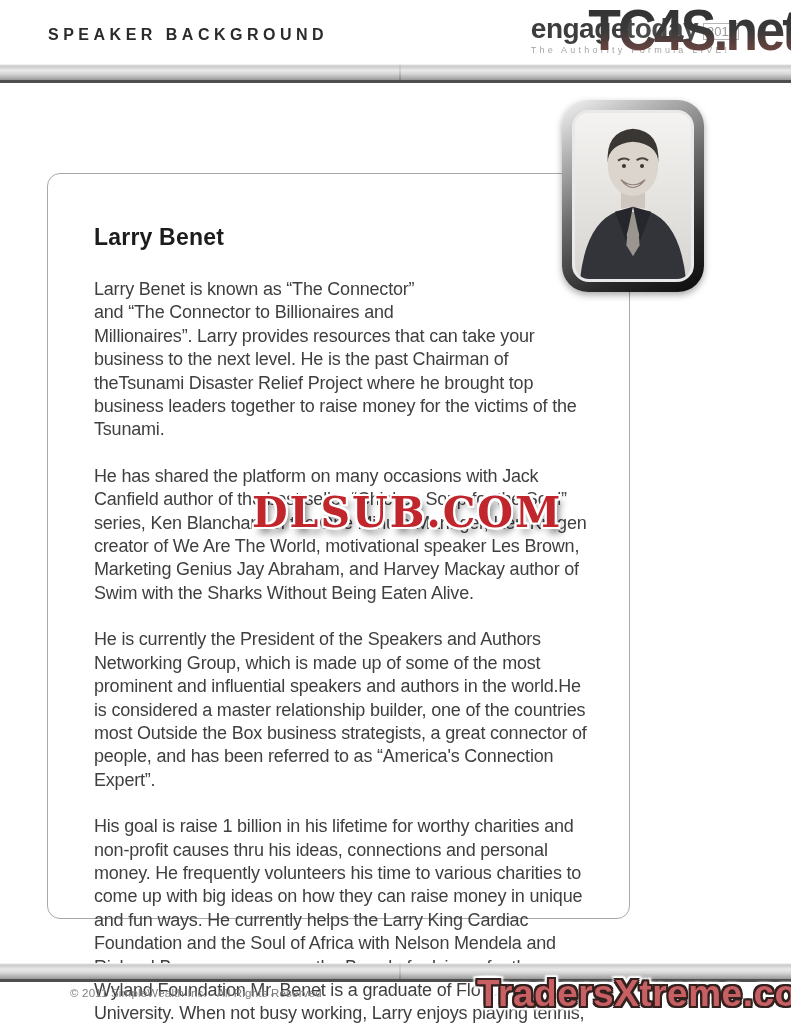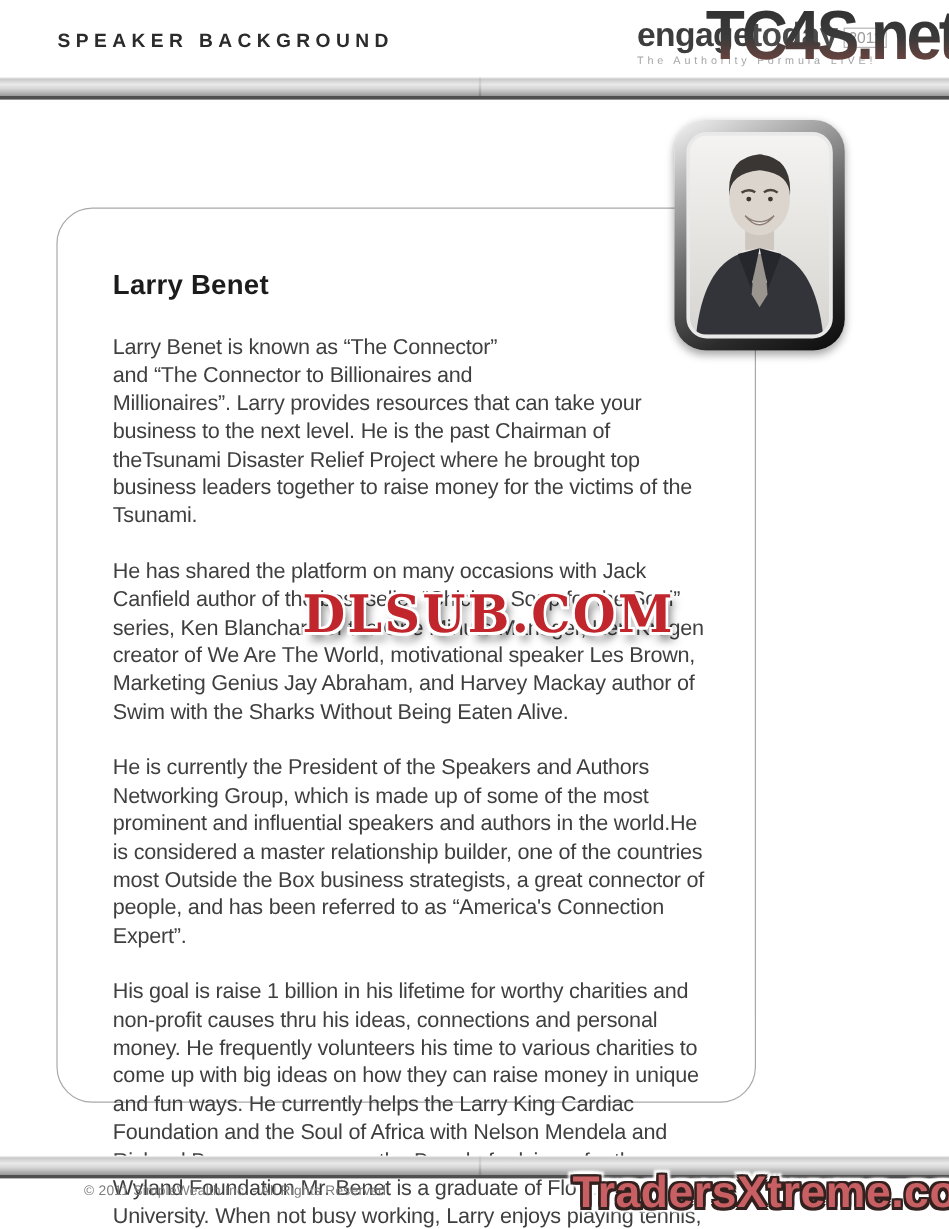--- a/index.html
+++ b/index.html
@@ -44,21 +44,21 @@
   .wm-traders{position:absolute;left:477px;top:973px;font-weight:bold;font-size:37px;
     letter-spacing:0.5px;color:#c75f63;white-space:nowrap;
     text-shadow:
       -2px 0 0 #32211f, 2px 0 0 #32211f, 0 -2px 0 #32211f, 0 2px 0 #32211f,
       -2px -2px 0 #32211f, 2px 2px 0 #32211f, -2px 2px 0 #32211f, 2px -2px 0 #32211f,
       -4px 0 2px #ffffff, 4px 0 2px #ffffff, 0 -4px 2px #ffffff, 0 4px 2px #ffffff,
       -4px -4px 2px #ffffff, 4px 4px 2px #ffffff, -4px 4px 2px #ffffff, 4px -4px 2px #ffffff;}
 
   
   .card{position:absolute;left:47px;top:173px;width:583px;height:746px;background:#fff;
-    border:1px solid #a9a9a9;border-radius:30px;box-sizing:border-box;
+    border:1px solid #a9a9a9;border-radius:13px;box-sizing:border-box;
     padding:50px 40px 0 46px;}
   .photo-spacer{float:right;width:168px;height:95px;}
   .speaker-name{margin:0 0 27px 0;font-size:23px;font-weight:bold;color:#1c1c1c;
     letter-spacing:0.2px;}
   .bio p{margin:0 0 23px 0;font-size:18px;line-height:23.4px;color:#3f3f3f;
     letter-spacing:-0.2px;}
 
   
   .photo-frame{position:absolute;left:562px;top:100px;width:142px;height:192px;
     border-radius:26px;padding:10px;box-sizing:border-box;

